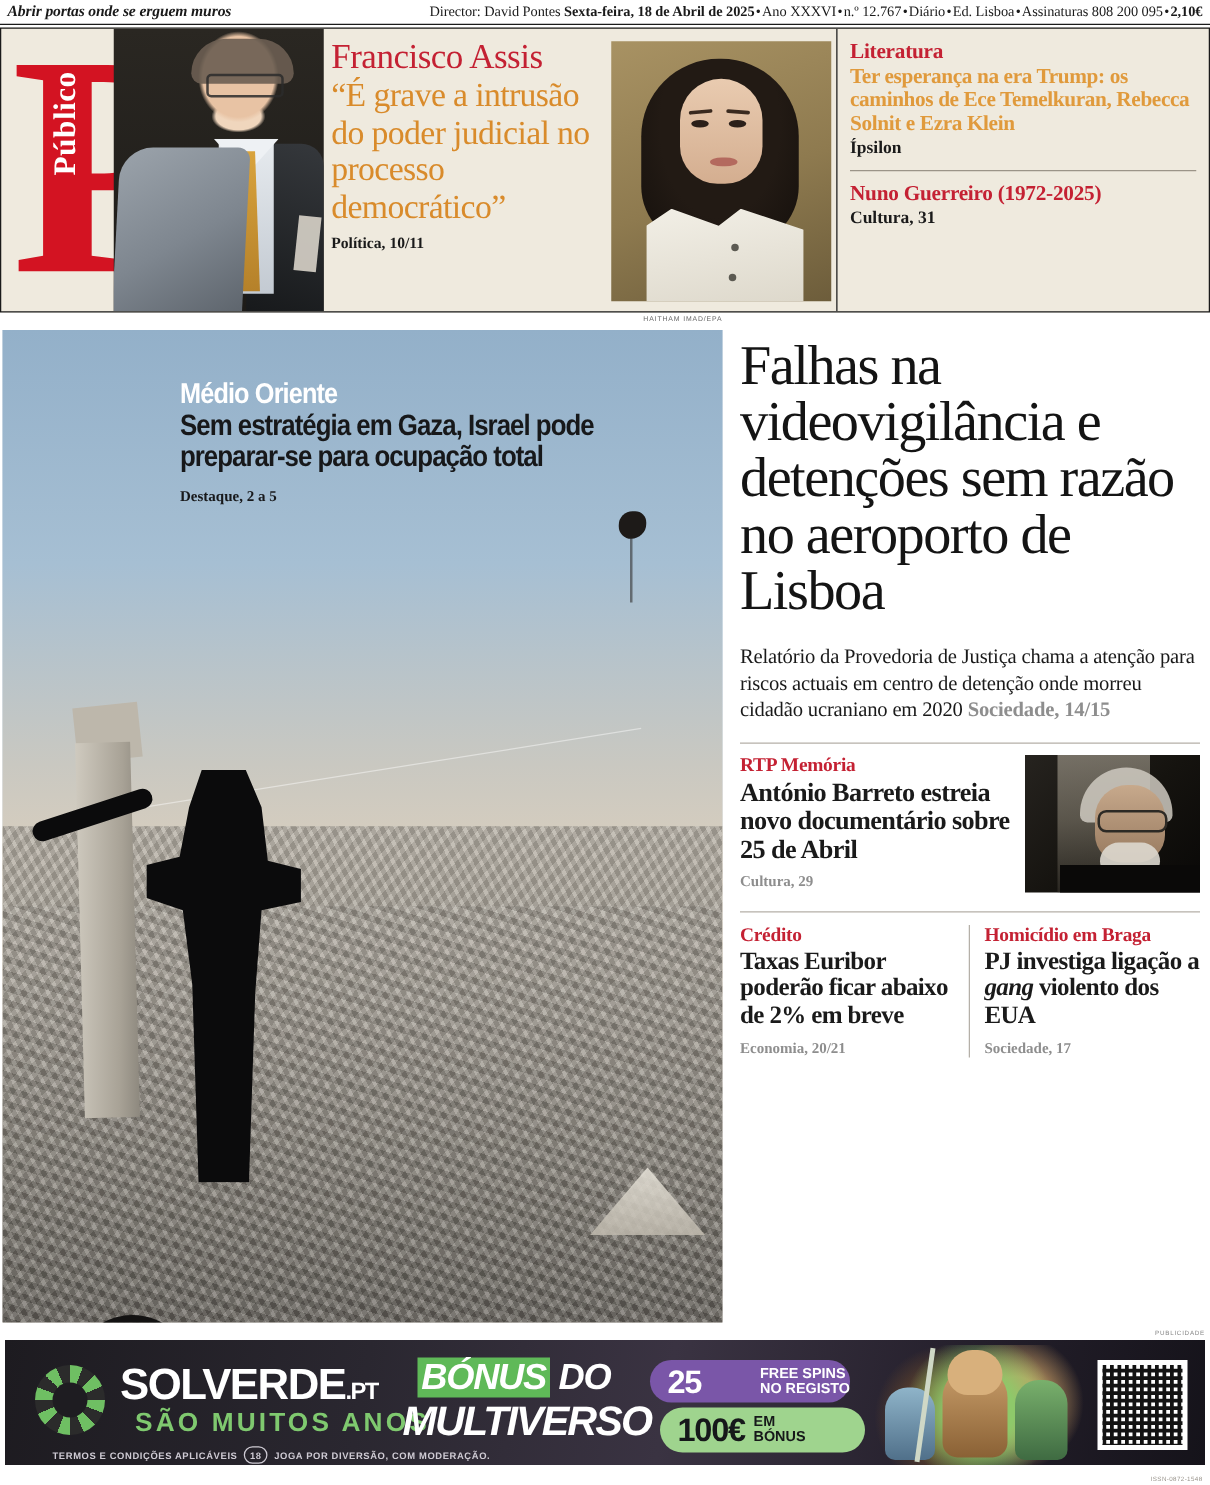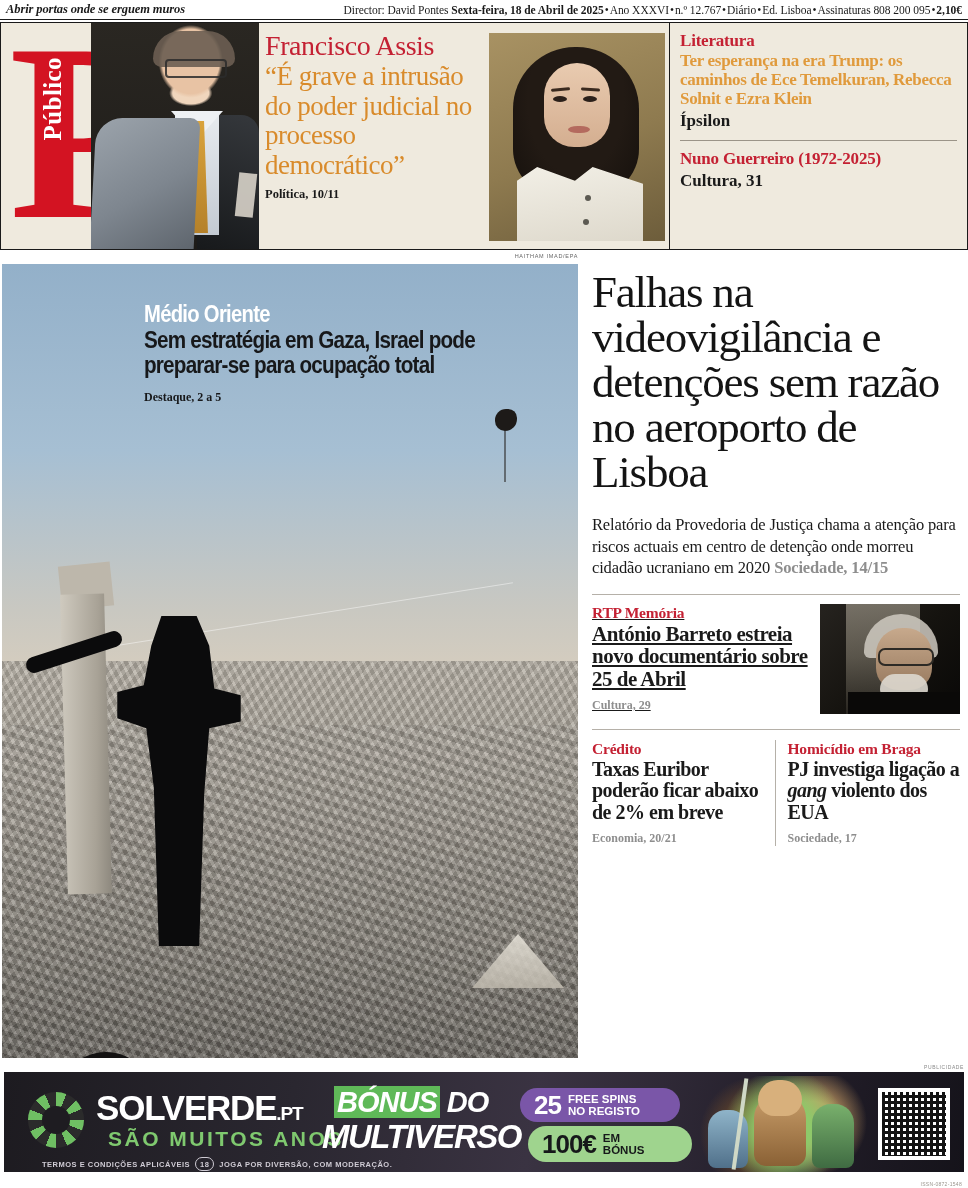--- a/index.html
+++ b/index.html
@@ -78,21 +78,21 @@
   .w-shirt{position:absolute;left:28px;top:134px;width:126px;height:76px;
            background:linear-gradient(170deg,#f2efe6,#ddd8cb);
            clip-path:polygon(16% 0,46% 18%,60% 0,100% 22%,100% 100%,0 100%,0 18%);}
   .w-btn{position:absolute;width:6px;height:6px;border-radius:50%;background:#5c5a52;}
 
   
   .bannerright{flex:1;border-left:1.5px solid #1a1a1a;padding:8px 10px 0 10px;
                box-sizing:border-box;}
   .bkick{color:#c42133;font-weight:bold;font-size:17px;line-height:19px;letter-spacing:-.2px;}
   .bhead{color:#e09a3c;font-weight:bold;font-size:17px;line-height:19px;letter-spacing:-.3px;margin-top:1px;}
-  .bref{font-weight:bold;font-size:17px;margin-top:3px;}
+  .bref{font-weight:bold;font-size:14px;margin-top:3px;}
   .bdiv{border-top:1px solid #9b9488;margin:9px 0 8px 0;}
 
   
   .maincols{position:absolute;left:0;top:262px;width:968px;height:800px;display:flex;}
 
   
   .photocol{width:580px;flex:0 0 580px;position:relative;}
   .credit{position:absolute;right:2px;top:-9px;font-family:"Liberation Sans",sans-serif;
           font-size:5.5px;letter-spacing:.7px;color:#666;}
   .mainphoto{position:absolute;left:2px;top:2px;width:576px;height:794px;overflow:hidden;
@@ -133,21 +133,21 @@
   .ph-ref{color:#17181a;font-family:"Liberation Serif",serif;font-weight:bold;
           font-size:12px;margin-top:12px;}
 
   
   .rightcol{flex:1;padding:8px 8px 0 12px;box-sizing:border-box;position:relative;}
   .bighead{font-weight:normal;font-size:45px;line-height:45px;letter-spacing:-1.2px;color:#141414;}
   .lede{font-size:16.5px;line-height:21.5px;margin-top:19px;letter-spacing:-.15px;}
   .lede b{color:#8e8e8e;font-weight:bold;}
   .hdiv{border-top:1px solid #b5b0a8;margin:15px 0 0 0;}
 
-  .rtpblock{display:flex;gap:0;margin-top:9px;text-decoration:underline;}
+  .rtpblock{display:flex;gap:0;margin-top:9px;}
   .rtptext{flex:1;}
   .kick{color:#c42133;font-weight:bold;font-size:15.5px;line-height:17px;letter-spacing:-.2px;}
   .sub{font-weight:bold;font-size:21px;line-height:22.5px;letter-spacing:-.5px;margin-top:2px;}
   .ref{color:#8e8e8e;font-weight:bold;font-size:12px;margin-top:8px;}
   .barretophoto{width:140px;height:110px;position:relative;overflow:hidden;
                 background:linear-gradient(135deg,#26231f 0%,#15130f 52%,#090807 100%);}
   .bp-wall{position:absolute;left:26px;top:0;width:74px;height:100%;
            background:linear-gradient(180deg,#bab2a2 0%,#8d8677 48%,#3a362f 100%);opacity:.55;}
   .bp-hair{position:absolute;left:44px;top:10px;width:74px;height:44px;
            background:#cfcac1;border-radius:38px 38px 6px 6px;opacity:.85;}
@@ -187,21 +187,21 @@
   .adterms{position:absolute;left:38px;top:85px;color:#cfcbd4;font-weight:bold;font-size:7.5px;
            letter-spacing:.5px;display:flex;align-items:center;gap:5px;}
   .badge18{display:inline-flex;align-items:center;gap:2px;border:1px solid #cfcbd4;
            border-radius:9px;padding:0 4px;height:12px;font-size:7.5px;}
   .bonus{position:absolute;left:330px;top:14px;color:#fff;font-weight:bold;font-size:29px;
          font-style:italic;letter-spacing:-1px;}
   .bonus .hl{background:#5fb958;padding:0 3px;}
   .multiverso{position:absolute;left:318px;top:46px;color:#fff;font-weight:bold;font-size:33px;
               font-style:italic;letter-spacing:-1.5px;}
   .pill{position:absolute;border-radius:22px;display:flex;align-items:center;}
-  .pill1{left:516px;top:16px;width:160px;height:34px;background:#7a56a8;}
+  .pill1{left:516px;top:16px;width:160px;height:34px;background:#7a56a8;justify-content:space-between;}
   .pill2{left:524px;top:54px;width:164px;height:36px;background:#9fd48e;}
   .pnum{font-weight:bold;font-size:26px;color:#fff;padding-left:14px;letter-spacing:-1px;}
   .pnum2{font-weight:bold;font-size:26px;color:#16181a;padding-left:14px;letter-spacing:-1px;}
   .ptxt{font-weight:bold;font-size:11.5px;line-height:12px;color:#fff;padding-left:7px;}
   .ptxt2{font-weight:bold;font-size:11.5px;line-height:12px;color:#16181a;padding-left:7px;}
   .chars{position:absolute;left:690px;top:4px;width:180px;height:96px;
          background:radial-gradient(circle at 50% 55%, #8ec96a 0 26%, rgba(142,201,106,0) 58%),
                     radial-gradient(circle at 35% 60%, #6b4a2c 0 18%, rgba(107,74,44,0) 44%),
                     radial-gradient(circle at 66% 48%, #c49a63 0 16%, rgba(196,154,99,0) 42%);}
   .ch-body{position:absolute;left:60px;top:18px;width:52px;height:72px;

